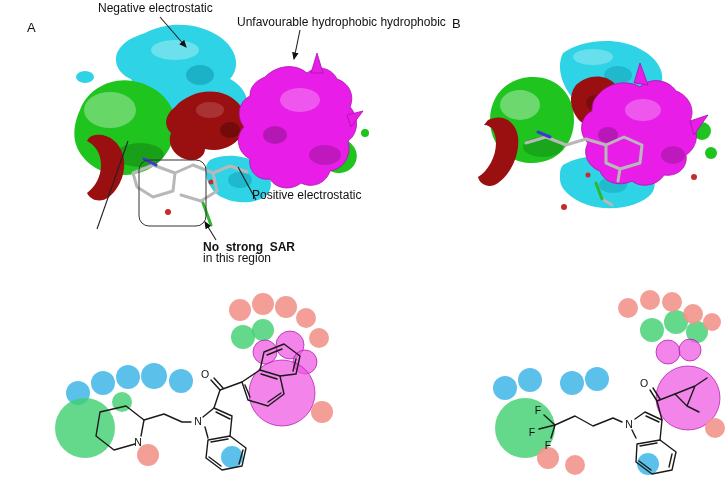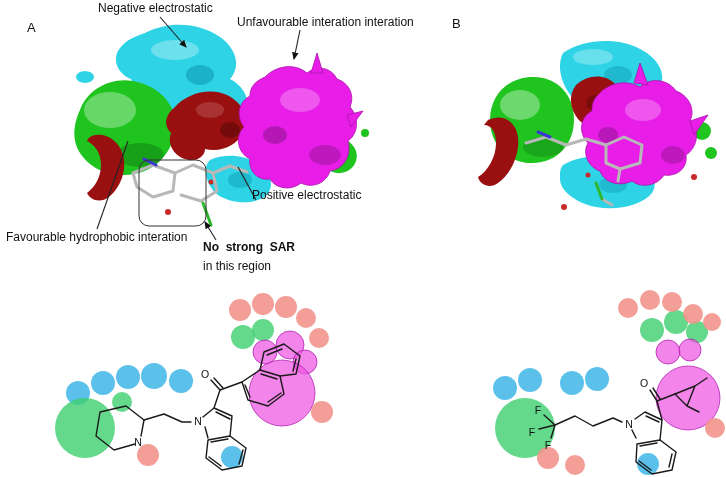--- a/index.html
+++ b/index.html
@@ -137,25 +137,24 @@
     </defs>
     <line class="lead" x1="160" y1="17" x2="186" y2="47" marker-end="url(#arw)"></line>
     <line class="lead" x1="300" y1="30" x2="294" y2="59" marker-end="url(#arw)"></line>
     <line class="lead" x1="256" y1="200" x2="238" y2="167"></line>
     <line class="lead" x1="97" y1="229" x2="128" y2="141"></line>
     <line class="lead" x1="216" y1="240" x2="205" y2="222" marker-end="url(#arw)"></line>
     <rect class="sarbox" x="139" y="160" width="67" height="66" rx="10"></rect>
   </svg>
 
   <div class="ann" style="left:98px;top:2px">Negative electrostatic</div>
-  <div class="ann" style="left:237px;top:16px">Unfavourable interation interation</div>
+  <div class="ann" style="left:237px;top:16px">Unfavourable hydrophobic hydrophobic</div>
   <div class="ann" style="left:252px;top:189px">Positive electrostatic</div>
-  <div class="ann" style="left:6px;top:231px">Favourable hydrophobic interation</div>
   <div class="ann pre" style="left:203px;top:241px">No  strong  SAR</div>
-  <div class="ann" style="left:203px;top:260px">in this region</div>
+  <div class="ann" style="left:203px;top:252px">in this region</div>
 
   <svg class="abs" style="left:30px;top:290px" width="310" height="187" viewBox="0 0 310 187">
     <g>
       <circle class="dot-blue" cx="48" cy="103" r="12"></circle>
       <circle class="dot-blue" cx="73" cy="93" r="12"></circle>
       <circle class="dot-blue" cx="98" cy="87" r="12"></circle>
       <circle class="dot-blue" cx="124" cy="86" r="13"></circle>
       <circle class="dot-blue" cx="151" cy="91" r="12"></circle>
       <circle class="dot-blue" cx="202" cy="167" r="11"></circle>
     </g>

